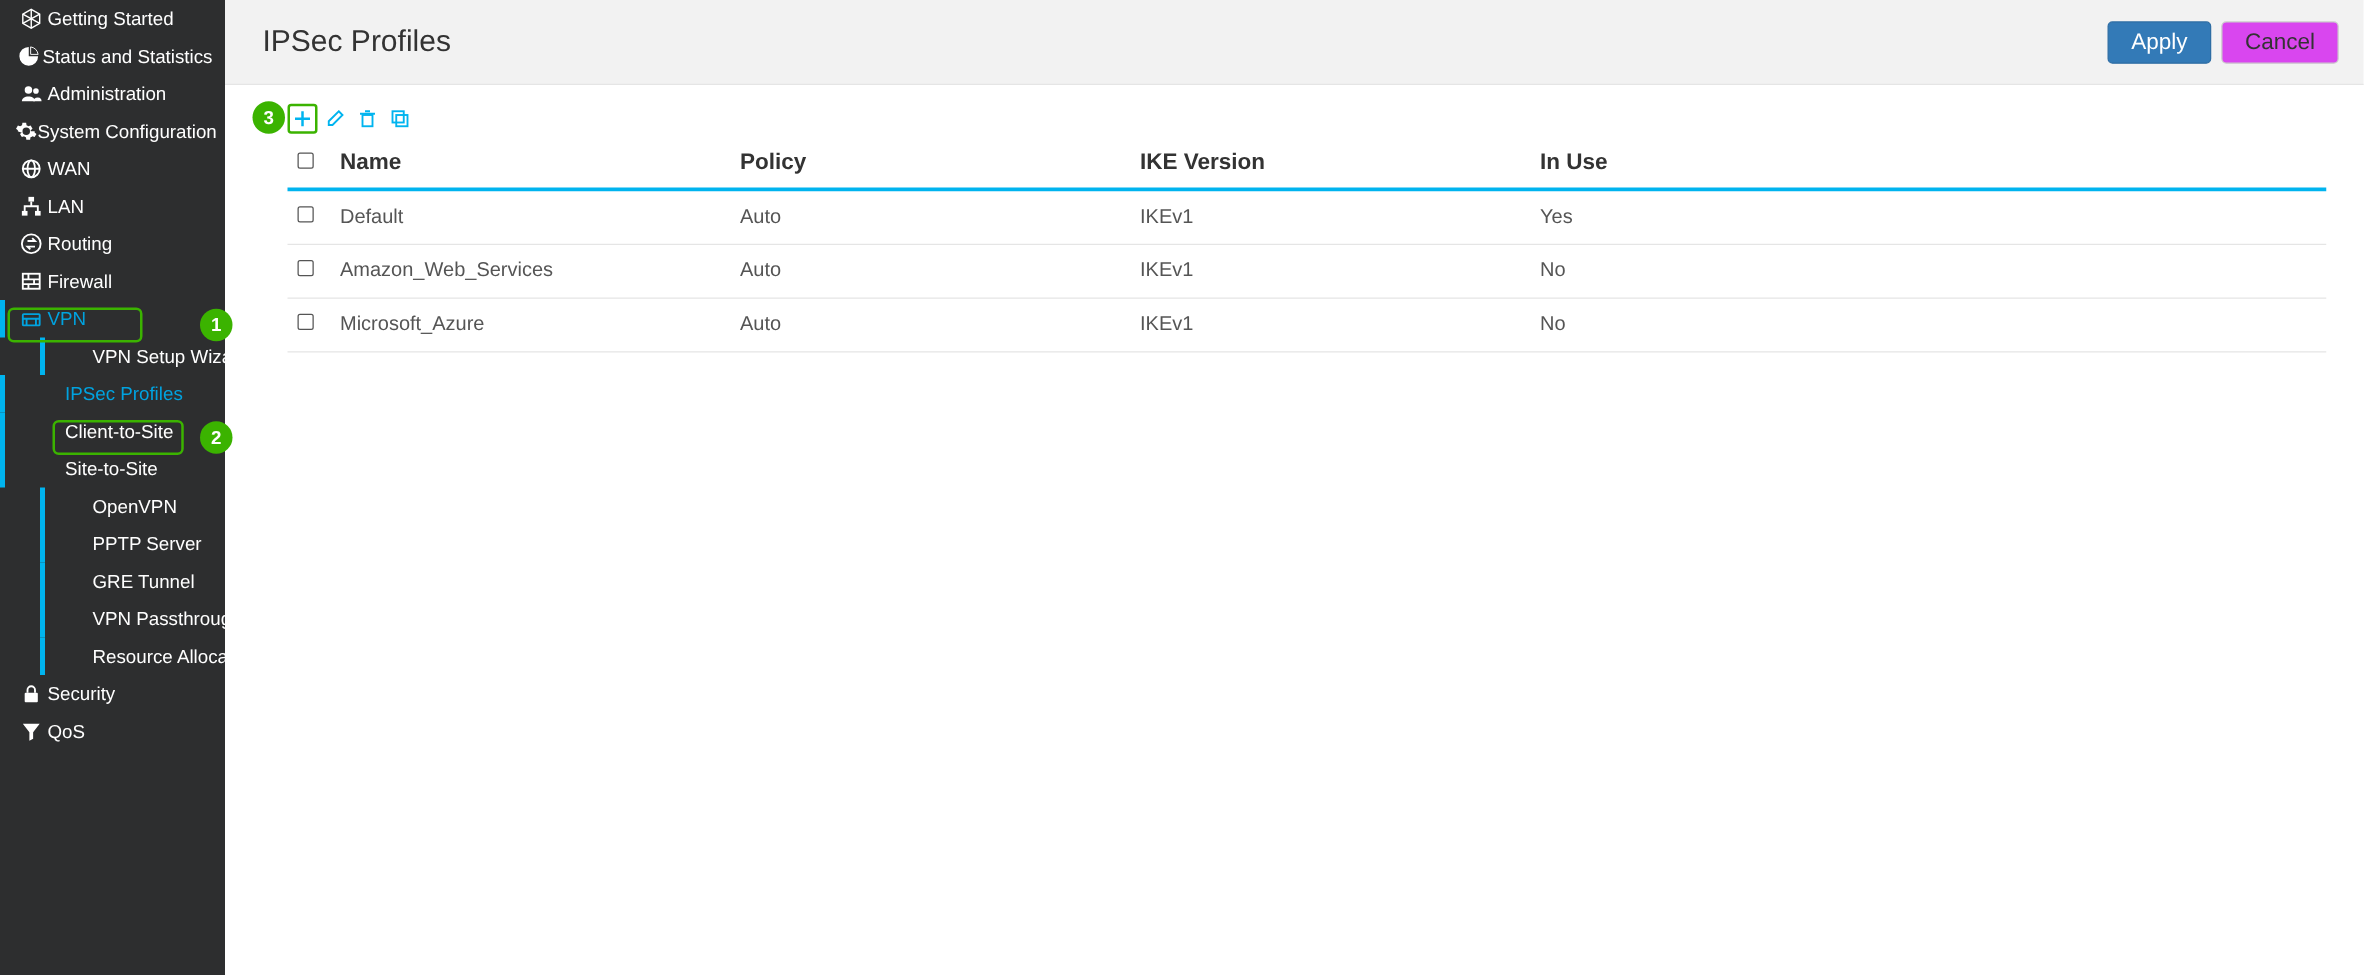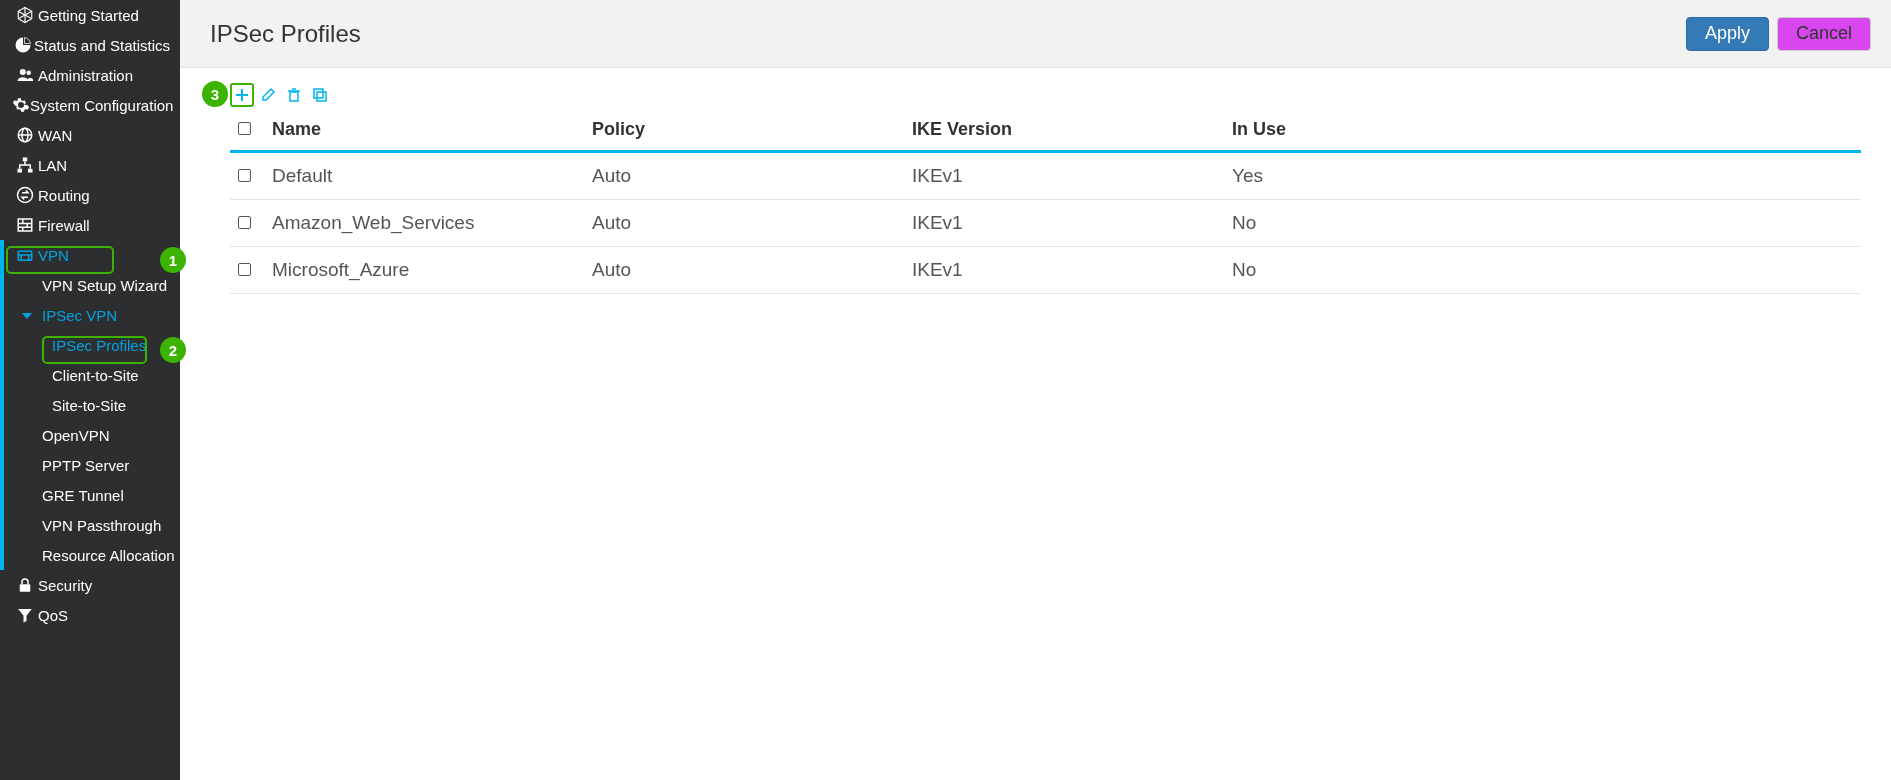--- a/index.html
+++ b/index.html
@@ -30,21 +30,21 @@
     align-items: center;
     height: 30px;
     padding: 0 10px 0 12px;
     white-space: nowrap;
     cursor: pointer;
     position: relative;
   }
   .nav-item .icon-slot { width: 26px; display:inline-flex; justify-content:center; }
   .nav-item .label { flex: 1; }
   .nav-item.selected { color: #00a3e0; }
-  .sub-item { padding-left: 42px; height: 30px; }
+  .sub-item { padding-left: 42px; height: 30px; margin-left: 32px; }
   .sub-item .caret {
     position:absolute; left:22px;
   }
   .subsub-item { padding-left: 52px; height: 30px; }
   .active-branch::before {
     content:"";
     position:absolute;
     left:0; top:0; bottom:0;
     width:4px;
     background:#00b4ef;
@@ -116,21 +116,21 @@
   table.data th {
     text-align:left;
     font-weight: bold;
     color:#333;
     font-size:18px;
     padding: 6px 8px 10px 8px;
   }
   table.data td {
     padding: 12px 8px;
     color:#555;
-    font-size:19px;
+    font-size:16px;
   }
   table.data tbody tr { border-bottom: 1px solid #e5e5e5; }
   .chk-col { width: 34px; }
   .chk {
     width:13px; height:13px;
     border:1.5px solid #555;
     border-radius:2px;
     display:inline-block;
   }
 
@@ -243,26 +243,20 @@
             <line x1="3" y1="12" x2="21" y2="12"></line>
             <line x1="7" y1="12" x2="7" y2="19"></line>
             <line x1="17" y1="12" x2="17" y2="19"></line>
           </svg></span>
     </span>
     <span class="label">VPN</span>
   </div>
 
   <div class="sub-item active-branch">
     <span>VPN Setup Wizard</span>
-  </div>
-  <div class="sub-item sel active-branch">
-    <span class="caret"><svg viewBox="0 0 10 10" fill="#00a3e0">
-          <polygon points="0,2 10,2 5,8"></polygon>
-        </svg></span>
-    <span>IPSec VPN</span>
   </div>
 
   <div class="subsub-item sel active-branch" style="position:relative;">
     <span>IPSec Profiles</span>
   </div>
   <div class="subsub-item active-branch">
     <span>Client-to-Site</span>
   </div>
   <div class="subsub-item active-branch">
     <span>Site-to-Site</span>

